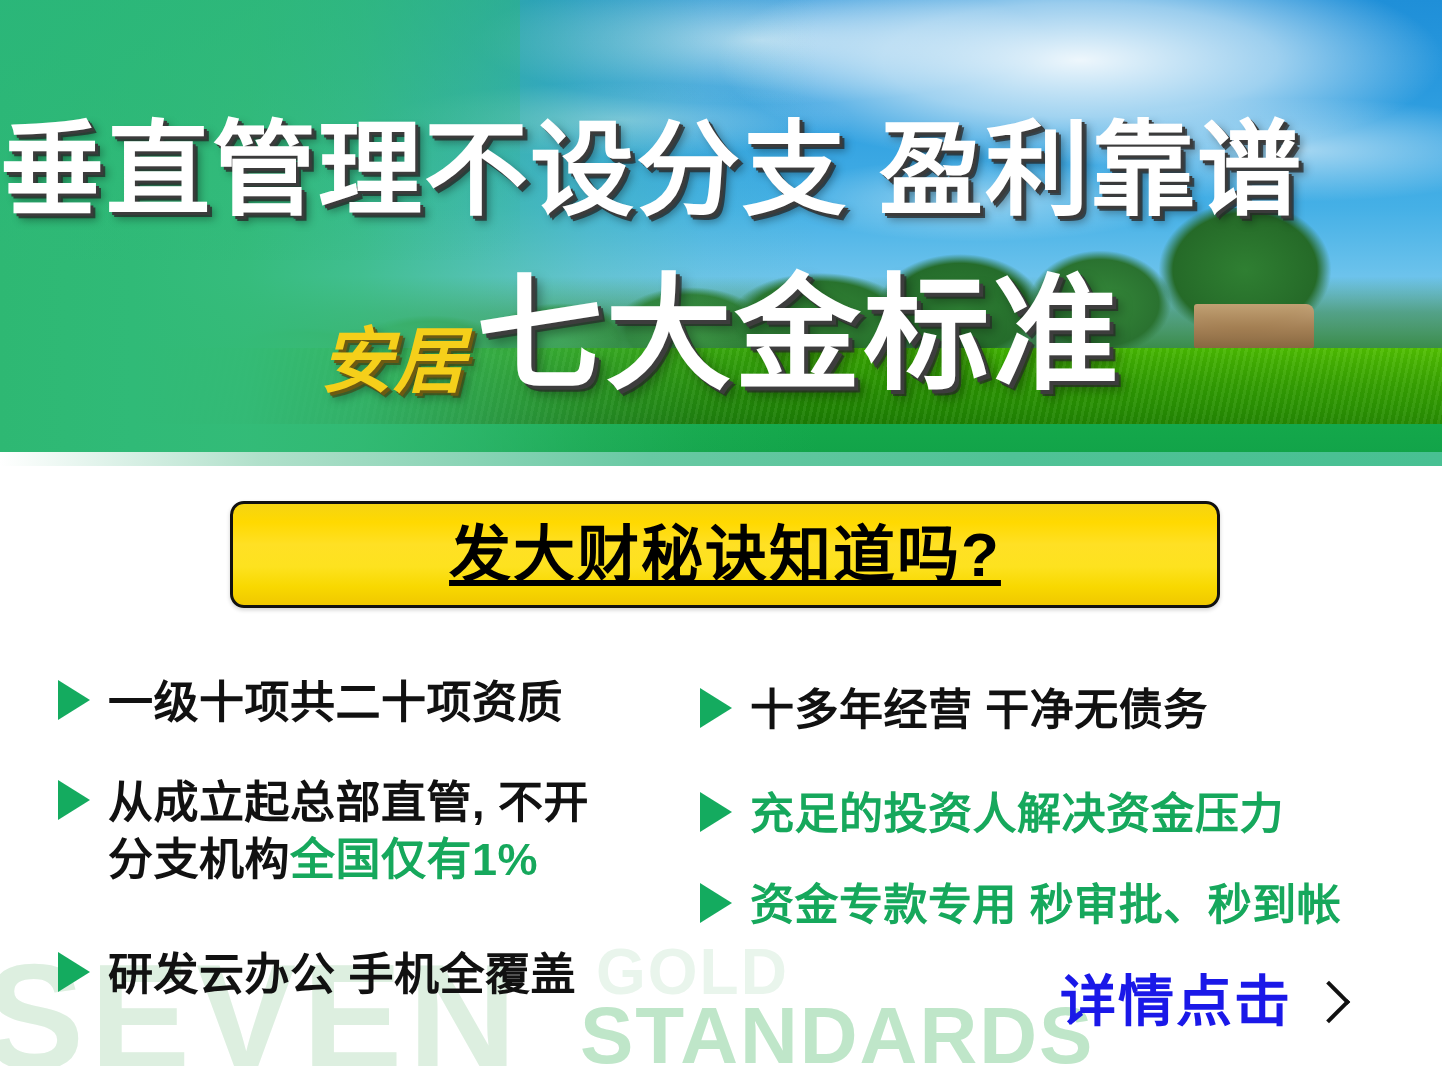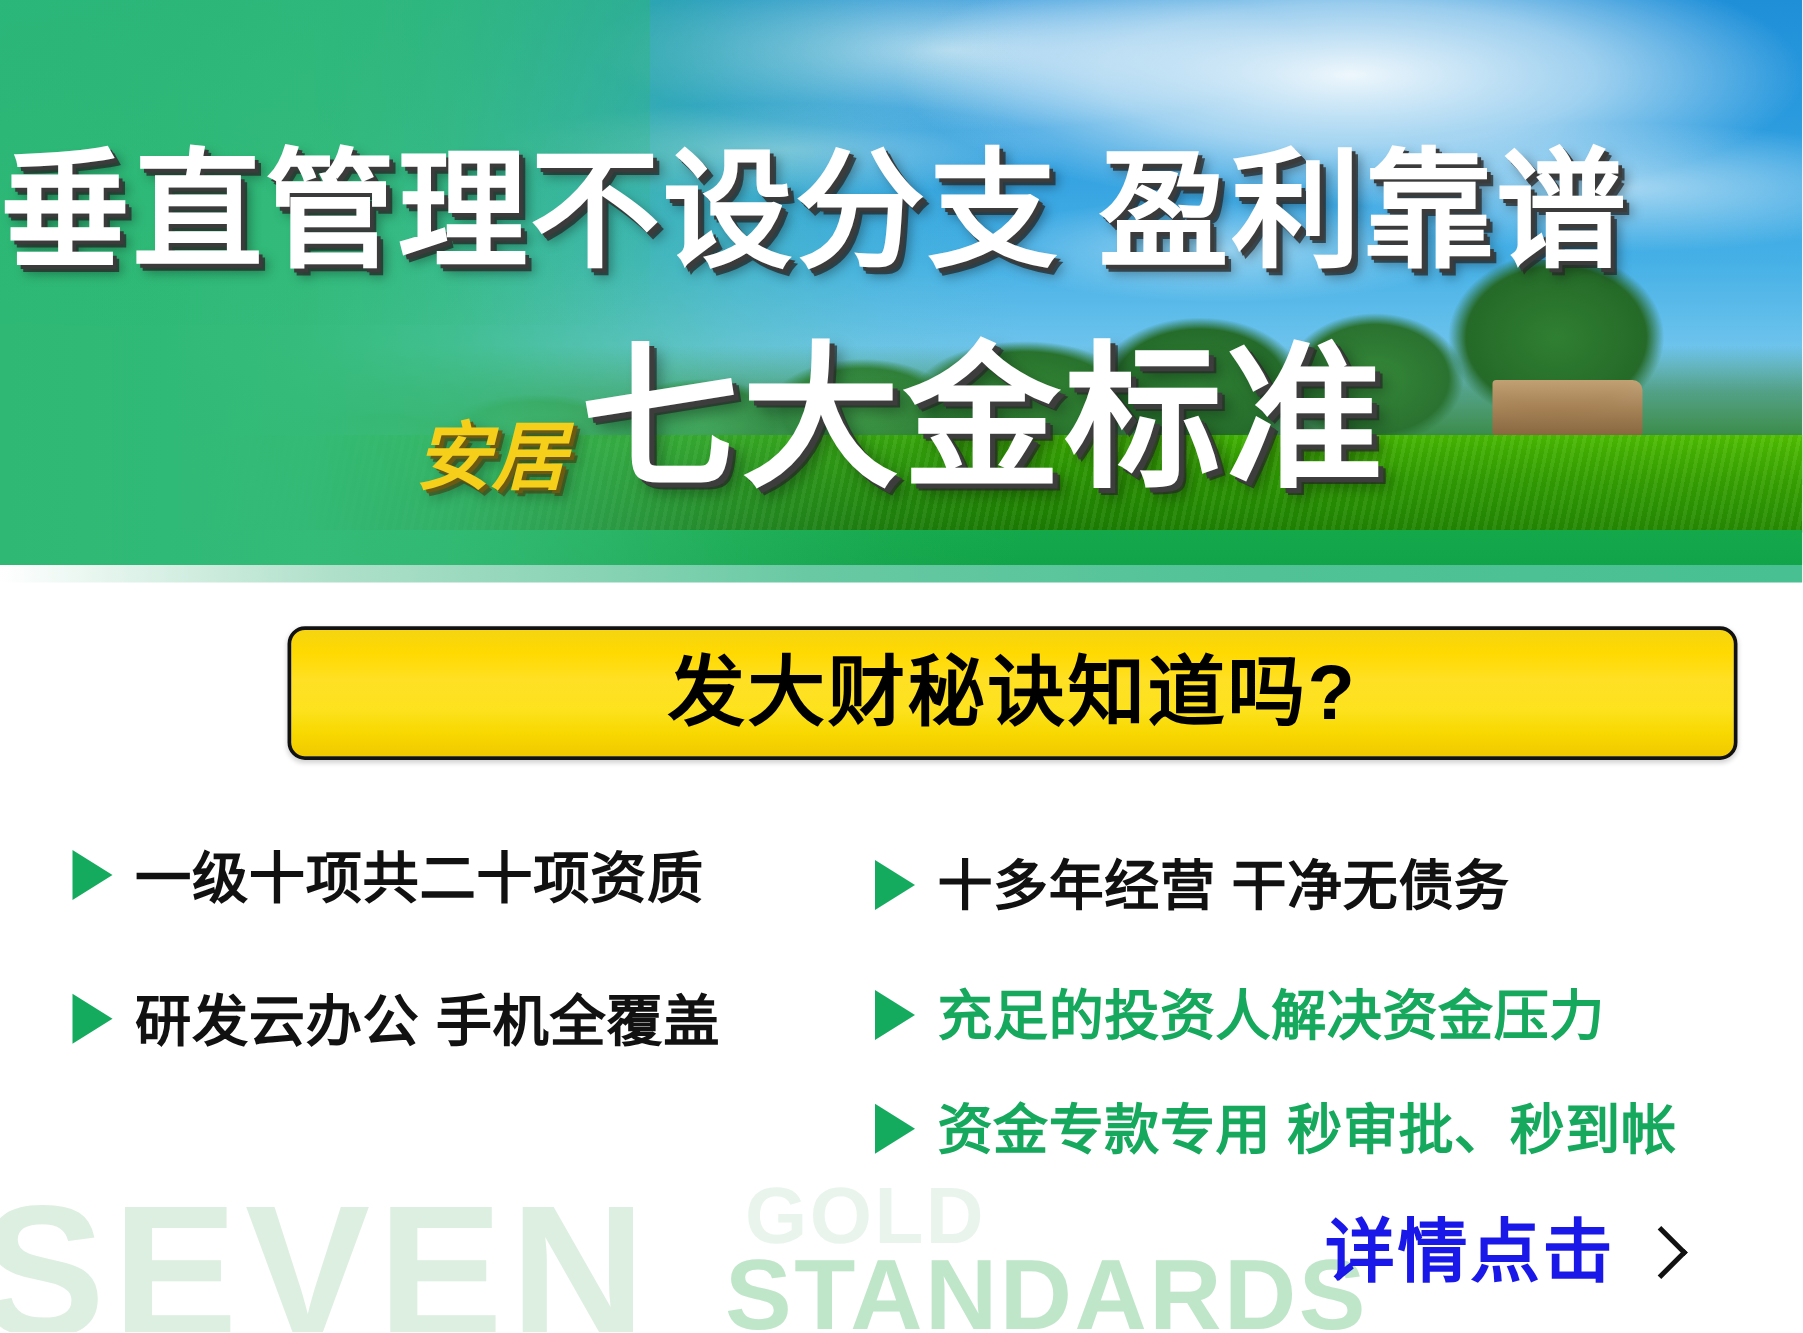--- a/index.html
+++ b/index.html
@@ -144,21 +144,21 @@
   .headline2 {
     position: absolute;
     left: 0; top: 272px;
     width: 1442px;
     text-align: center;
     line-height: 1;
     white-space: nowrap;
     font-weight: bold;
   }
   .h2-anju {
-    font-size: 60px;
+    font-size: 72px;
     font-style: italic;
     color: #f5cf1a;
     letter-spacing: 1px;
     text-shadow:
       3px 3px 0 #6d5a12,
       5px 5px 0 rgba(70,58,14,0.6),
       7px 7px 10px rgba(0,0,0,0.35);
     margin-right: 10px;
     vertical-align: -8px;
   }
@@ -169,29 +169,30 @@
     text-shadow:
       4px 4px 0 #3d3d3d,
       6px 6px 0 rgba(40,40,40,0.7),
       9px 9px 12px rgba(0,0,0,0.35);
   }
 
   
   .yellow-banner {
     position: absolute;
     left: 230px; top: 501px;
-    width: 1160px; height: 107px;
+    width: 990px; height: 107px;
     box-sizing: border-box;
     border: 3px solid #111111;
     border-radius: 14px;
     background: linear-gradient(180deg, #f5d412 0%, #ffd900 18%, #ffe024 40%, #fde21f 62%, #f8d800 82%, #f0c800 100%);
     box-shadow: 0 2px 4px rgba(0,0,0,0.18);
     display: flex;
     align-items: center;
     justify-content: center;
+    text-decoration: underline;
   }
   .yellow-banner-text {
     font-size: 62px;
     font-weight: bold;
     color: #000000;
     letter-spacing: 2px;
     white-space: nowrap;
     line-height: 1;
   }
 
@@ -337,20 +338,27 @@
 
     <div class="col-left">
 
       <div class="feature f0">
         <span class="bullet"></span>
         <div class="feature-text">
           <span>一级十项共二十项资质</span>
         </div>
       </div>
 
+      <div class="feature f1">
+        <span class="bullet"></span>
+        <div class="feature-text">
+          <div>从成立起总部直管, 不开</div>
+          <div><span>分支机构</span><span class="hl-green">全国仅有1%</span></div>
+        </div>
+      </div>
 
       <div class="feature f2">
         <span class="bullet"></span>
         <div class="feature-text">
           <span>研发云办公  手机全覆盖</span>
         </div>
       </div>
 
     </div>
 

